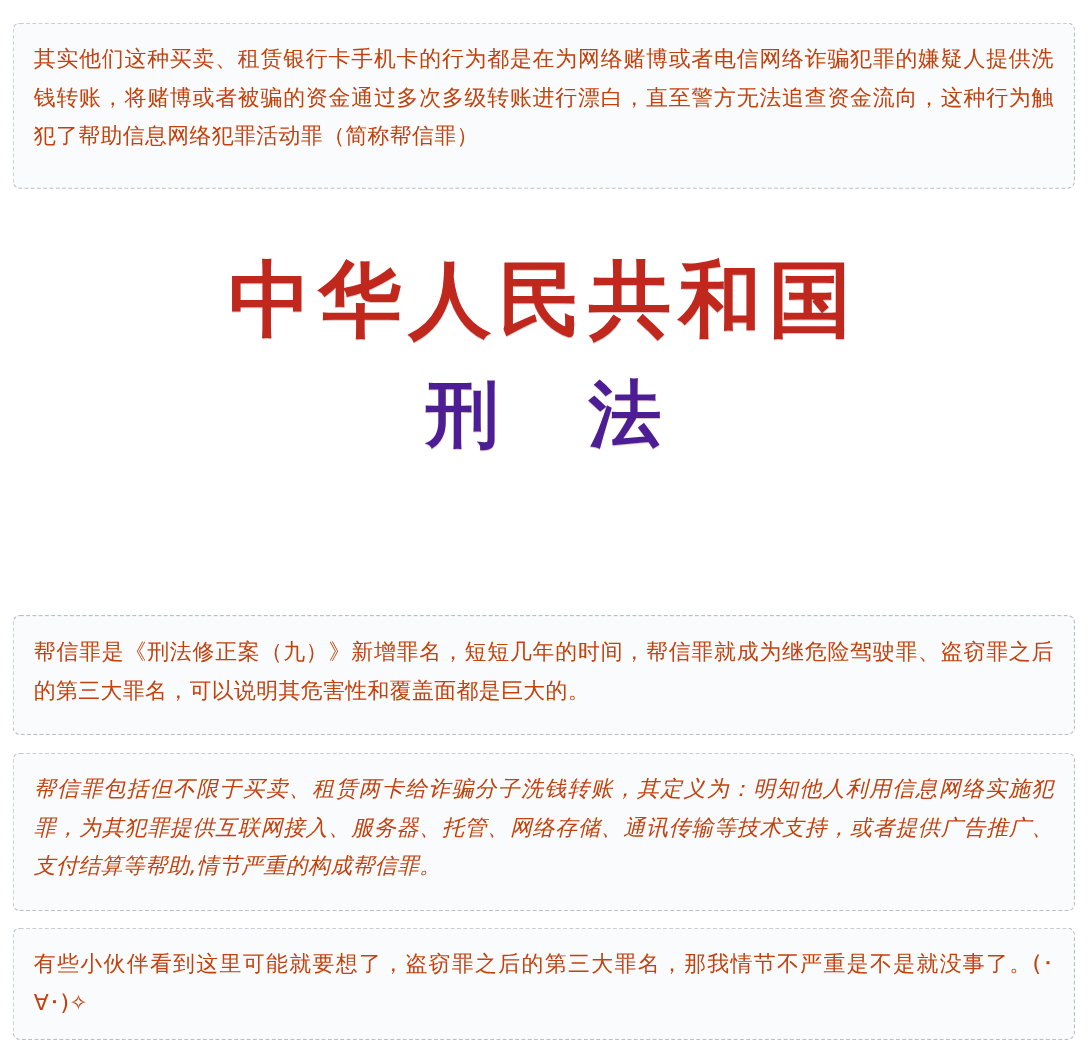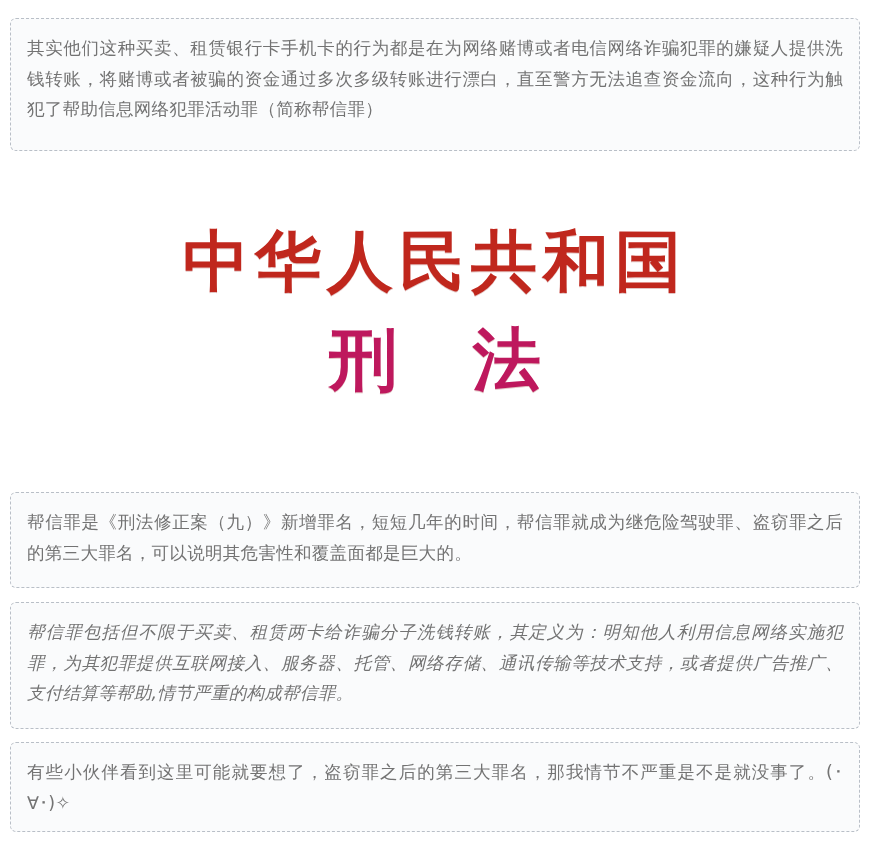--- a/index.html
+++ b/index.html
@@ -22,21 +22,21 @@
   }
   .quote-box {
     border: 1px dashed #b9bfc7;
     border-radius: 6px;
     background: #fafbfc;
     box-sizing: border-box;
     padding: 14px 16px 16px 16px;
     font-size: 17.5px;
     line-height: 1.75;
     letter-spacing: 0.3px;
-    color: #737373;
+    color: #c2410c;
     text-align: justify;
   }
   .quote-box p {
     margin: 0;
   }
   #box-intro {
     position: absolute;
     left: 10px;
     top: 18px;
     width: 850px;
@@ -53,30 +53,30 @@
     align-items: center;
     justify-content: flex-start;
   }
   .book-title-main {
     font-family: "DejaVu Serif", "Liberation Serif", serif;
     font-weight: bold;
     font-size: 66px;
     line-height: 1.18;
     color: #c0271d;
     letter-spacing: 6px;
-    margin-top: 38px;
+    margin-top: 16px;
     text-align: center;
     text-shadow: 0 1px 0 rgba(140,20,14,0.25);
   }
   .book-title-sub {
     font-family: "DejaVu Serif", "Liberation Serif", serif;
     font-weight: bold;
-    font-size: 68px;
+    font-size: 58px;
     line-height: 1.2;
-    color: #be185d;
+    color: #4c1d95;
     letter-spacing: 26px;
     margin-top: 18px;
     text-align: right;
     text-indent: 26px;
     text-shadow: 0 1px 0 rgba(140,20,14,0.25);
   }
   #box-1 {
     position: absolute;
     left: 10px;
     top: 492px;

